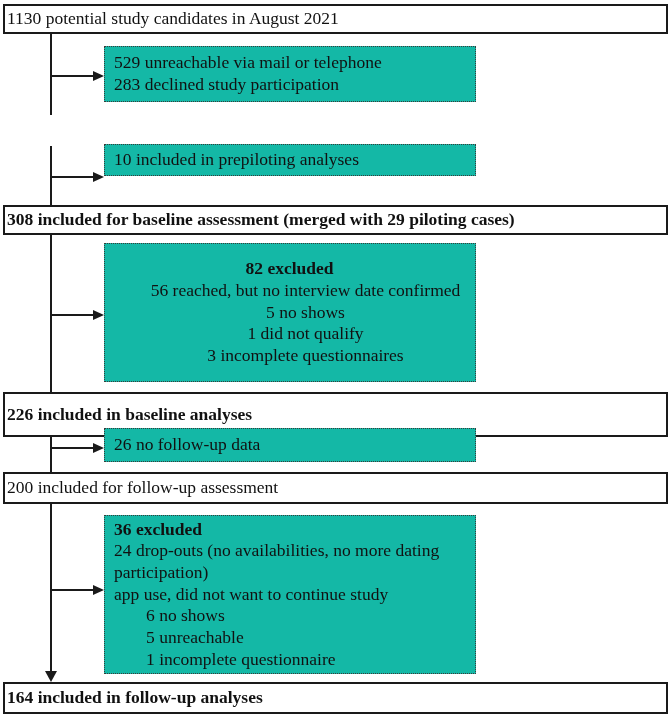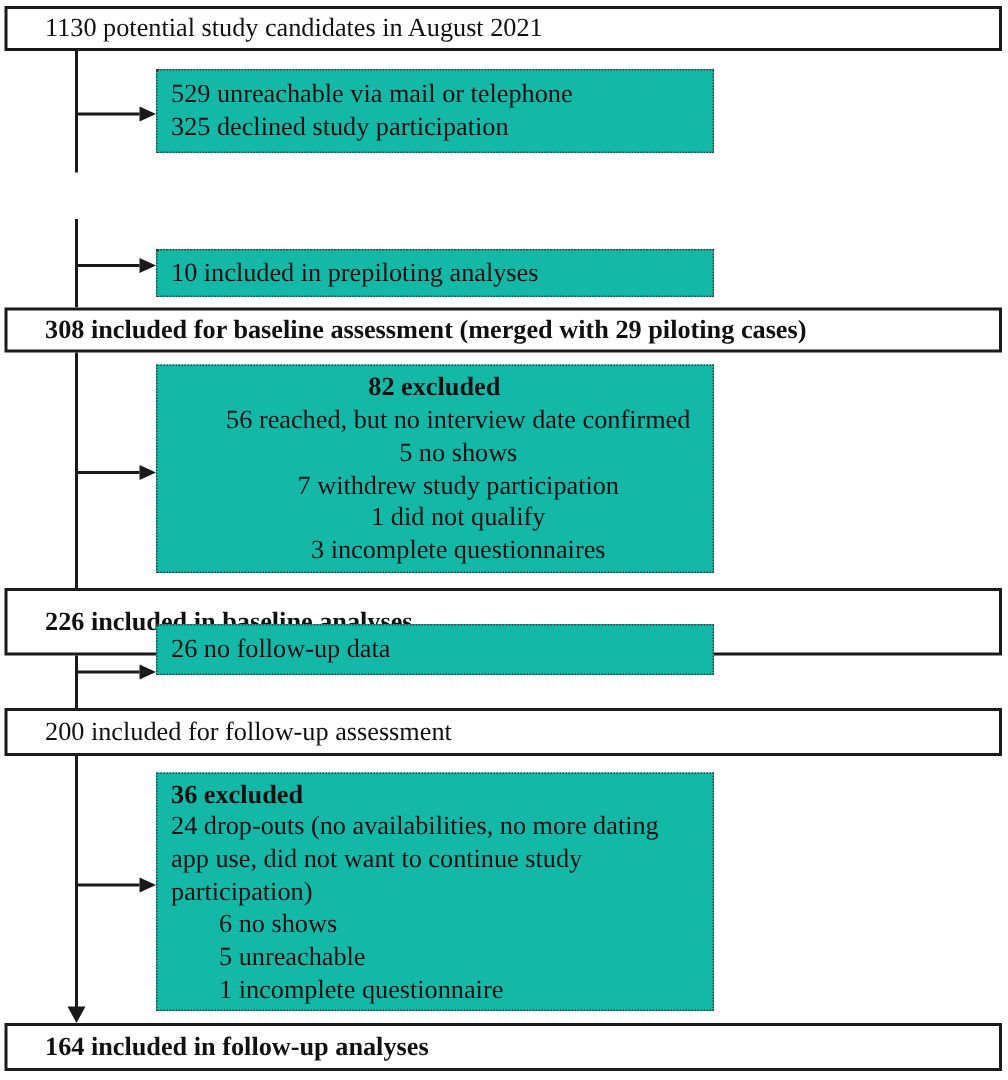--- a/index.html
+++ b/index.html
@@ -20,21 +20,21 @@
   
   .solid-box {
     position: absolute;
     left: 3px;
     width: 665px;
     box-sizing: border-box;
     border: 2px solid #1a1a1a;
     background: #ffffff;
     display: flex;
     align-items: center;
-    padding-left: 25px;
+    padding-left: 2px;
     line-height: 1.1;
     z-index: 2;
   }
   .bold { font-weight: bold; }
   
   .dotted-box {
     position: absolute;
     left: 104px;
     width: 372px;
     box-sizing: border-box;
@@ -129,43 +129,42 @@
   <div class="solid-box" style="top:472px; height:32px;align-items:center;">
     <span>200 included for follow-up assessment</span>
   </div>
 
   <div class="solid-box bold" style="top:682px; height:32px;">
     <span>164 included in follow-up analyses</span>
   </div>
 
   <div class="dotted-box" style="top:46px; height:56px;">
     <div class="line">529 unreachable via mail or telephone</div>
-    <div class="line">325 declined study participation</div>
+    <div class="line">283 declined study participation</div>
   </div>
 
-  <div class="dotted-box" style="top:166px; height:32px;">
+  <div class="dotted-box" style="top:144px; height:32px;">
     <div class="line">10 included in prepiloting analyses</div>
   </div>
 
   <div class="dotted-box" style="top:243px; height:139px;align-items:center;">
     <div class="line bold">82 excluded</div>
     <div class="line indent">56 reached, but no interview date confirmed</div>
     <div class="line indent">5 no shows</div>
-    <div class="line indent">7 withdrew study participation</div>
     <div class="line indent">1 did not qualify</div>
     <div class="line indent">3 incomplete questionnaires</div>
   </div>
 
-  <div class="dotted-box" style="top:416px; height:34px;">
+  <div class="dotted-box" style="top:428px; height:34px;">
     <div class="line">26 no follow-up data</div>
   </div>
 
   <div class="dotted-box" style="top:515px; height:159px;">
     <div class="line bold">36 excluded</div>
     <div class="line">24 drop-outs (no availabilities, no more dating</div>
+    <div class="line">participation)</div>
     <div class="line">app use, did not want to continue study</div>
-    <div class="line">participation)</div>
     <div class="line indent">6 no shows</div>
     <div class="line indent">5 unreachable</div>
     <div class="line indent">1 incomplete questionnaire</div>
   </div>
 
 </div>
 
 </body></html>

